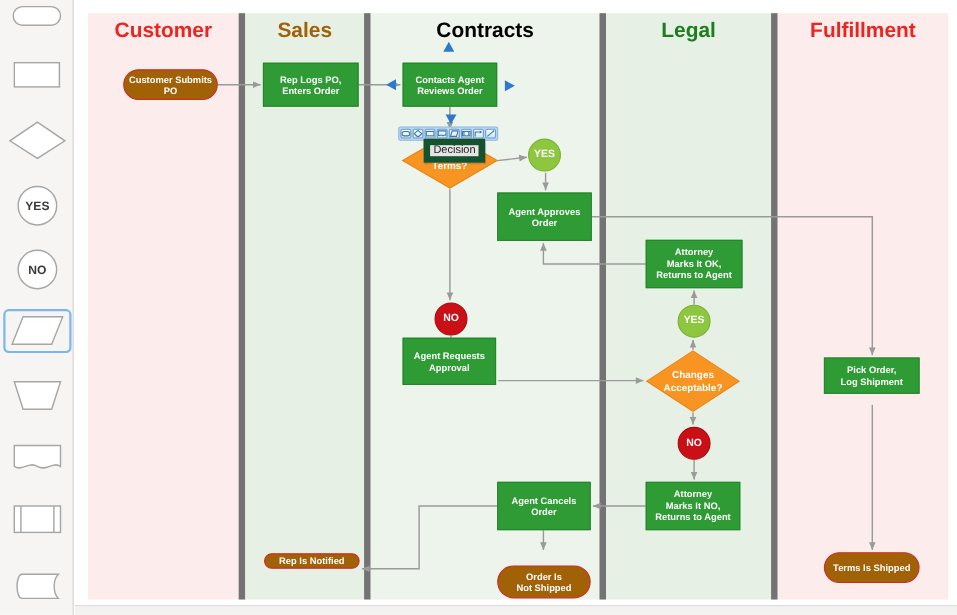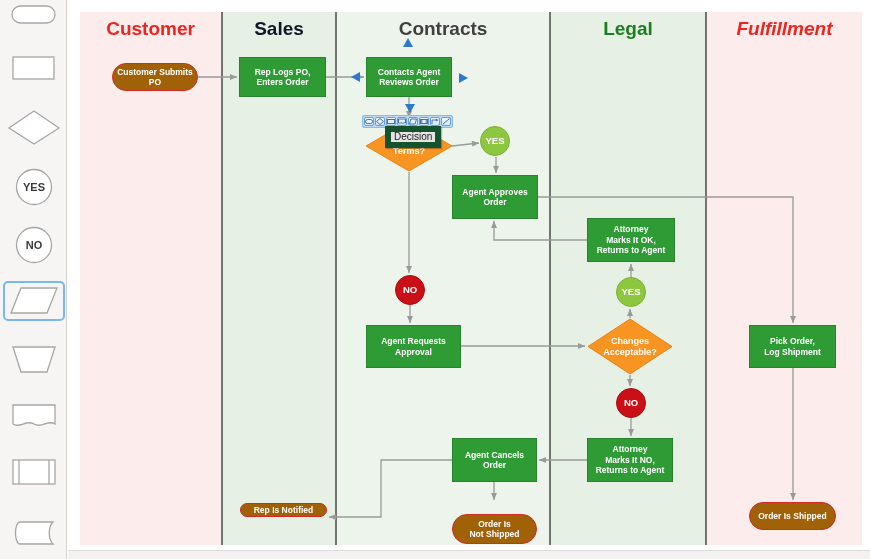--- a/index.html
+++ b/index.html
@@ -14,22 +14,22 @@
   }
   .sb-item{position:absolute;left:0;width:67px;display:flex;justify-content:center;align-items:center;}
   .sb-item svg{display:block;}
   .sb-item .shape-stroke{stroke:#a6a6a6;stroke-width:1.3;fill:#ffffff;}
   .sb-item.selected .sel-frame{
     border:2px solid #79b7f2;border-radius:5px;padding:3px 4px;background:transparent;
   }
   .sb-circle-label{font-weight:bold;font-size:11px;fill:#3a3a3a;font-family:"Liberation Sans",sans-serif;}
   
   #canvas{position:absolute;left:0;top:0;width:870px;height:559px;}
-  .lane{position:absolute;box-sizing:border-box;border-right:2px solid #737373;}
-  .lane:last-child{border-right:none;font-style:italic;}
+  .lane{position:absolute;box-sizing:border-box;border-right:6px solid #737373;}
+  .lane:last-child{border-right:none;}
   .lane-label{
     text-align:center;font-weight:bold;font-size:19px;padding-top:6px;
     font-family:"Liberation Sans",sans-serif;
   }
   #edge-layer{position:absolute;left:0;top:0;z-index:2;}
   .edge{fill:none;stroke:#9a9a9a;stroke-width:1.3;}
   .edge-head{fill:#9a9a9a;stroke:none;}
   .quick-arrow{fill:#2e79d0;stroke:none;}
   .node{
     position:absolute;z-index:3;display:flex;align-items:center;justify-content:center;
@@ -75,24 +75,24 @@
 </style>
 </head>
 <body>
 
 <div id="canvas">
   <div id="lanes">
       <div class="lane" style="left: 80px; width: 143px; top: 12px; height: 533px; background: rgb(253, 236, 236);">
         <div class="lane-label" style="color: rgb(238, 36, 32);">Customer</div>
       </div>
       <div class="lane" style="left: 223px; width: 114px; top: 12px; height: 533px; background: rgb(231, 240, 228);">
-        <div class="lane-label" style="color: #0f172a;">Sales</div>
+        <div class="lane-label" style="color: #a16207;">Sales</div>
       </div>
       <div class="lane" style="left: 337px; width: 214px; top: 12px; height: 533px; background: rgb(237, 244, 236);">
-        <div class="lane-label" style="color: #404040;">Contracts</div>
+        <div class="lane-label" style="color: #000000;">Contracts</div>
       </div>
       <div class="lane" style="left: 551px; width: 156px; top: 12px; height: 533px; background: rgb(231, 240, 228);">
         <div class="lane-label" style="color: rgb(27, 126, 31);">Legal</div>
       </div>
       <div class="lane" style="left: 707px; width: 155px; top: 12px; height: 533px; background: rgb(253, 236, 236);">
         <div class="lane-label" style="color: rgb(238, 36, 32);">Fulfillment</div>
       </div>
     </div>
   <svg id="edge-layer" width="870" height="559" viewBox="0 0 870 559">
       <g>
@@ -180,42 +180,42 @@
       <div class="node process" style="left: 366px; top: 57px; width: 86px; height: 40px;">Contacts Agent
 Reviews Order</div>
       <div class="node decision" style="left: 365px; top: 120px; width: 88px; height: 52px;"><svg width="88" height="52" viewBox="0 0 88 52">
           <polygon points="44,1 87,26 44,51 1,26"></polygon>
         </svg><span class="dlabel">Standard
 Terms?</span></div>
       <div class="node circle circle-yes" style="left: 480px; top: 126px; width: 30px; height: 30px;">YES</div>
       <div class="node process" style="left: 452px; top: 175px; width: 86px; height: 44px;">Agent Approves
 Order</div>
       <div class="node circle circle-no" style="left: 395px; top: 275px; width: 30px; height: 30px;">NO</div>
-      <div class="node process" style="left: 366px; top: 325px; width: 95px; height: 43px;">Agent Requests
+      <div class="node process" style="left: 366px; top: 307px; width: 85px; height: 43px;">Agent Requests
 Approval</div>
       <div class="node process" style="left: 587px; top: 218px; width: 88px; height: 44px;">Attorney
 Marks It OK,
 Returns to Agent</div>
       <div class="node circle circle-yes" style="left: 616px; top: 277px; width: 30px; height: 30px;">YES</div>
       <div class="node decision" style="left: 587px; top: 318px; width: 86px; height: 57px; text-align: center;"><svg width="86" height="57" viewBox="0 0 86 57">
           <polygon points="43,1 85,28.5 43,56 1,28.5"></polygon>
         </svg><span class="dlabel">Changes
 Acceptable?</span></div>
       <div class="node circle circle-no" style="left: 616px; top: 388px; width: 30px; height: 30px;">NO</div>
       <div class="node process" style="left: 587px; top: 438px; width: 86px; height: 44px;">Attorney
 Marks It NO,
 Returns to Agent</div>
       <div class="node process" style="left: 452px; top: 438px; width: 85px; height: 44px;">Agent Cancels
 Order</div>
       <div class="node terminator" style="left: 452px; top: 502px; width: 85px; height: 30px; margin-top: 12px;">Order Is
 Not Shipped</div>
       <div class="node terminator" style="left: 240px; top: 503px; width: 87px; height: 14px;">Rep Is Notified</div>
-      <div class="node process" style="left: 749px; top: 325px; width: 87px; height: 43px;">Pick Order,
+      <div class="node process" style="left: 749px; top: 325px; width: 87px; height: 33px;">Pick Order,
 Log Shipment</div>
-      <div class="node terminator" style="left: 749px; top: 502px; width: 87px; height: 28px;">Order Is Shipped</div>
+      <div class="node terminator" style="left: 749px; top: 502px; width: 87px; height: 28px;">Terms Is Shipped</div>
     </div>
   <div id="popup-toolbar">
       <span class="tb-btn">
         <svg width="8" height="7" viewBox="0 0 8 7">
           <rect class="tb-icon" x="0.5" y="1.5" width="7" height="4" rx="2"></rect>
         </svg>
       </span>
       <span class="tb-btn">
         <svg width="8" height="7" viewBox="0 0 8 7">
           <polygon class="tb-icon" points="4,0.5 7.5,3.5 4,6.5 0.5,3.5"></polygon>

